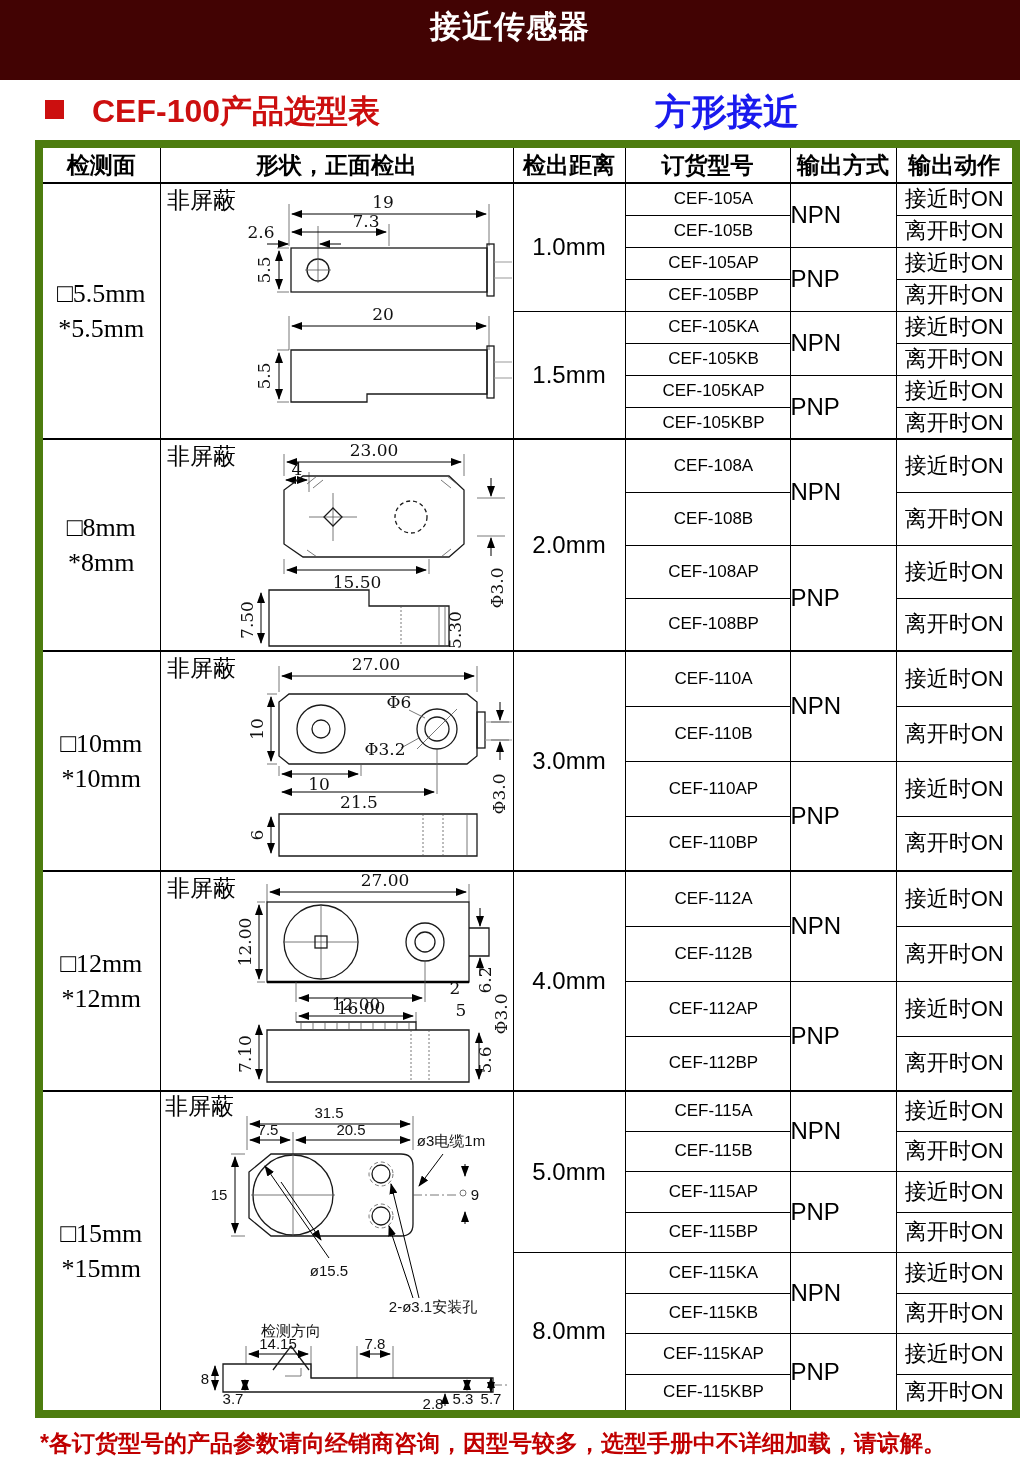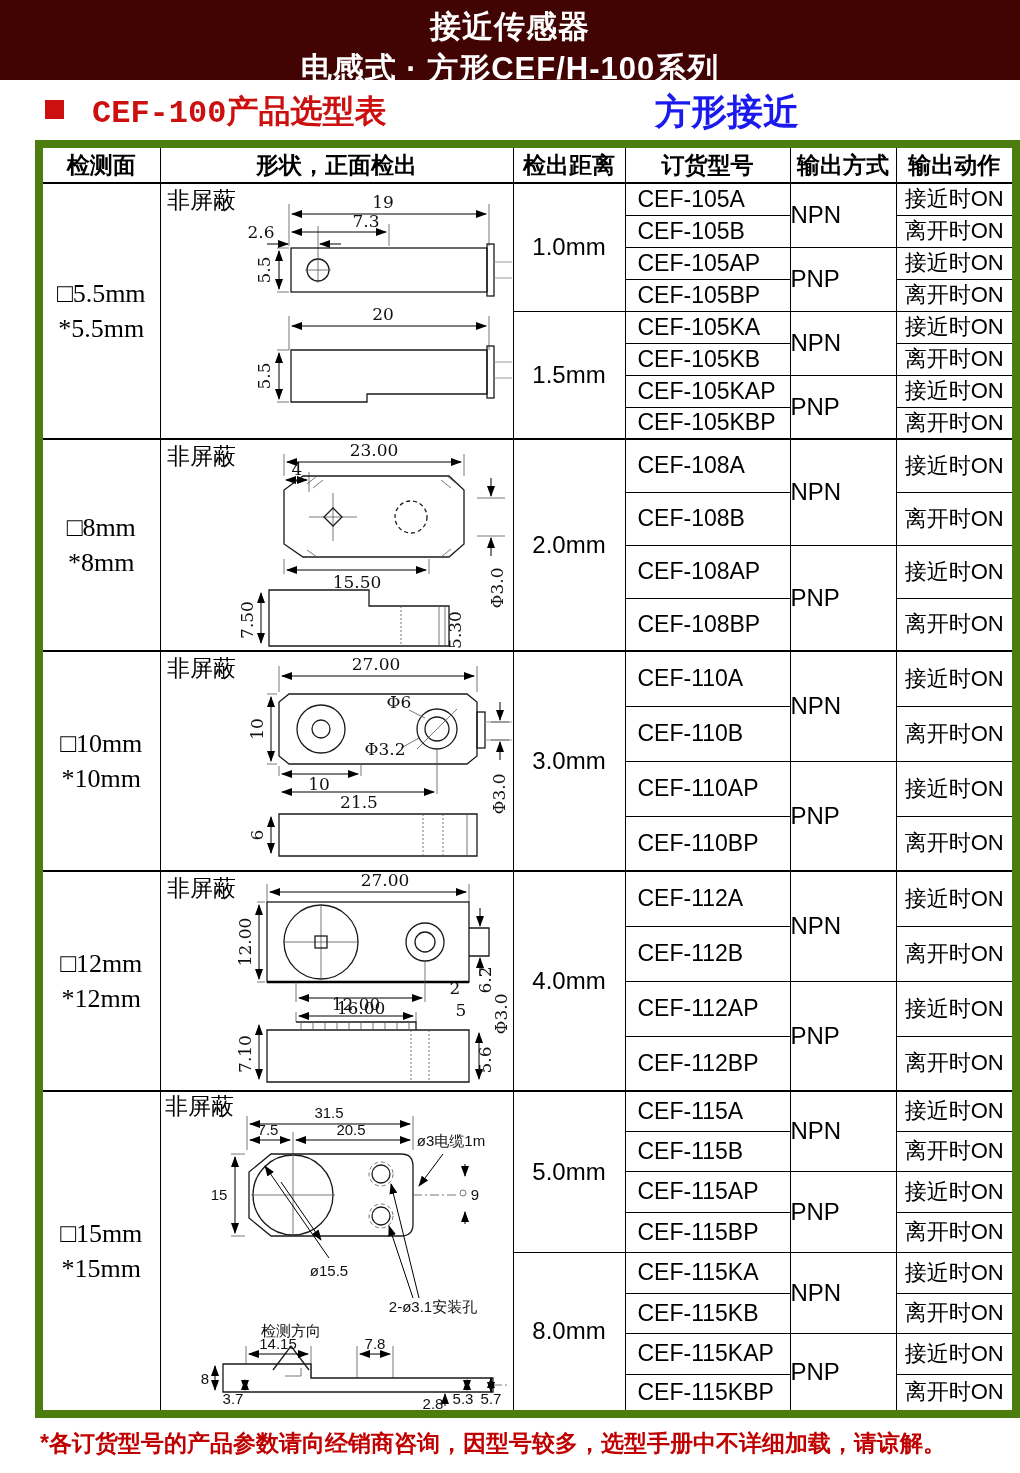--- a/index.html
+++ b/index.html
@@ -6,32 +6,32 @@
     --banner-bg:#420303; --title-red:#cc0f0f; --title-blue:#1a1aee; --footnote-red:#c00000;
   }
   html,body{margin:0;padding:0;}
   body{width:1020px;height:1473px;background:#fff;font-family:"Liberation Sans","DejaVu Sans",sans-serif;color:#000;position:relative;}
   
   .banner{background:var(--banner-bg);height:80px;text-align:center;padding:6px 16px 0 16px;box-sizing:border-box;}
   .banner div{color:#fff;font-weight:bold;font-size:31px;line-height:42px;letter-spacing:1px;}
   
   .titlerow{position:relative;height:52px;margin-top:8px;}
   .bullet{position:absolute;left:45px;top:12px;width:19px;height:19px;background:var(--title-red);}
-  .ptitle{position:absolute;left:92px;top:2px;color:var(--title-red);font-size:32px;font-weight:bold;font-family:Liberation Mono, monospace;}
+  .ptitle{position:absolute;left:92px;top:2px;color:var(--title-red);font-size:32px;font-weight:bold;}
   .rtitle{position:absolute;left:655px;top:0px;color:var(--title-blue);font-size:36px;font-weight:bold;}
   
   table{border-collapse:collapse;table-layout:fixed;width:977px;margin-left:35px;border:8px solid #4d7c0f;}
   td,th{border:1px solid #000;padding:0;overflow:hidden;}
   th{height:34px;font-size:23px;font-weight:bold;}
   tr.gstart>td{border-top:2px solid #000;}
   .r32{height:32px}.r53{height:53px}.r55{height:55px}.r40{height:40px}
   td.face{text-align:center;font-size:26px;line-height:1.35;font-family:Liberation Serif, serif;}
   td.draw{vertical-align:top;}
   td.dist{text-align:center;font-size:24px;}
-  td.model{text-align:left;padding-left:12px;font-size:23px;}
+  td.model{text-align:center;padding-left:12px;font-size:17px;}
   td.out{font-size:24px;}
   td.act{text-align:center;font-size:22px;}
   
   .footnote{margin:10px 12px 0 40px;color:var(--footnote-red);font-weight:bold;font-size:23px;}
   
   svg{display:block;}
   .ol{stroke:#1a1a1a;stroke-width:1.3;fill:none;}
   .thin{stroke:#555;stroke-width:.8;fill:none;}
   .cab{stroke:#999;stroke-width:1;fill:none;}
   .dim{stroke:#000;stroke-width:1;fill:none;marker-start:url(#ah);marker-end:url(#ah);}
@@ -50,21 +50,20 @@
 <svg width="0" height="0" style="position:absolute">
   <defs>
     <marker id="ah" markerWidth="11" markerHeight="8" refX="10" refY="4" orient="auto-start-reverse" markerUnits="userSpaceOnUse">
       <path d="M0,0 L11,4 L0,8 Z" fill="#000"></path>
     </marker>
   </defs>
 </svg>
 
 <div class="banner">
   <div>接近传感器</div>
-  <div>电感式 · 方形CEF/H-100系列</div>
 </div>
 
 <div class="titlerow">
   <span class="bullet"></span>
   <span class="ptitle">CEF-100产品选型表</span>
   <span class="rtitle">方形接近</span>
 </div>
 
 <table>
   <colgroup>

